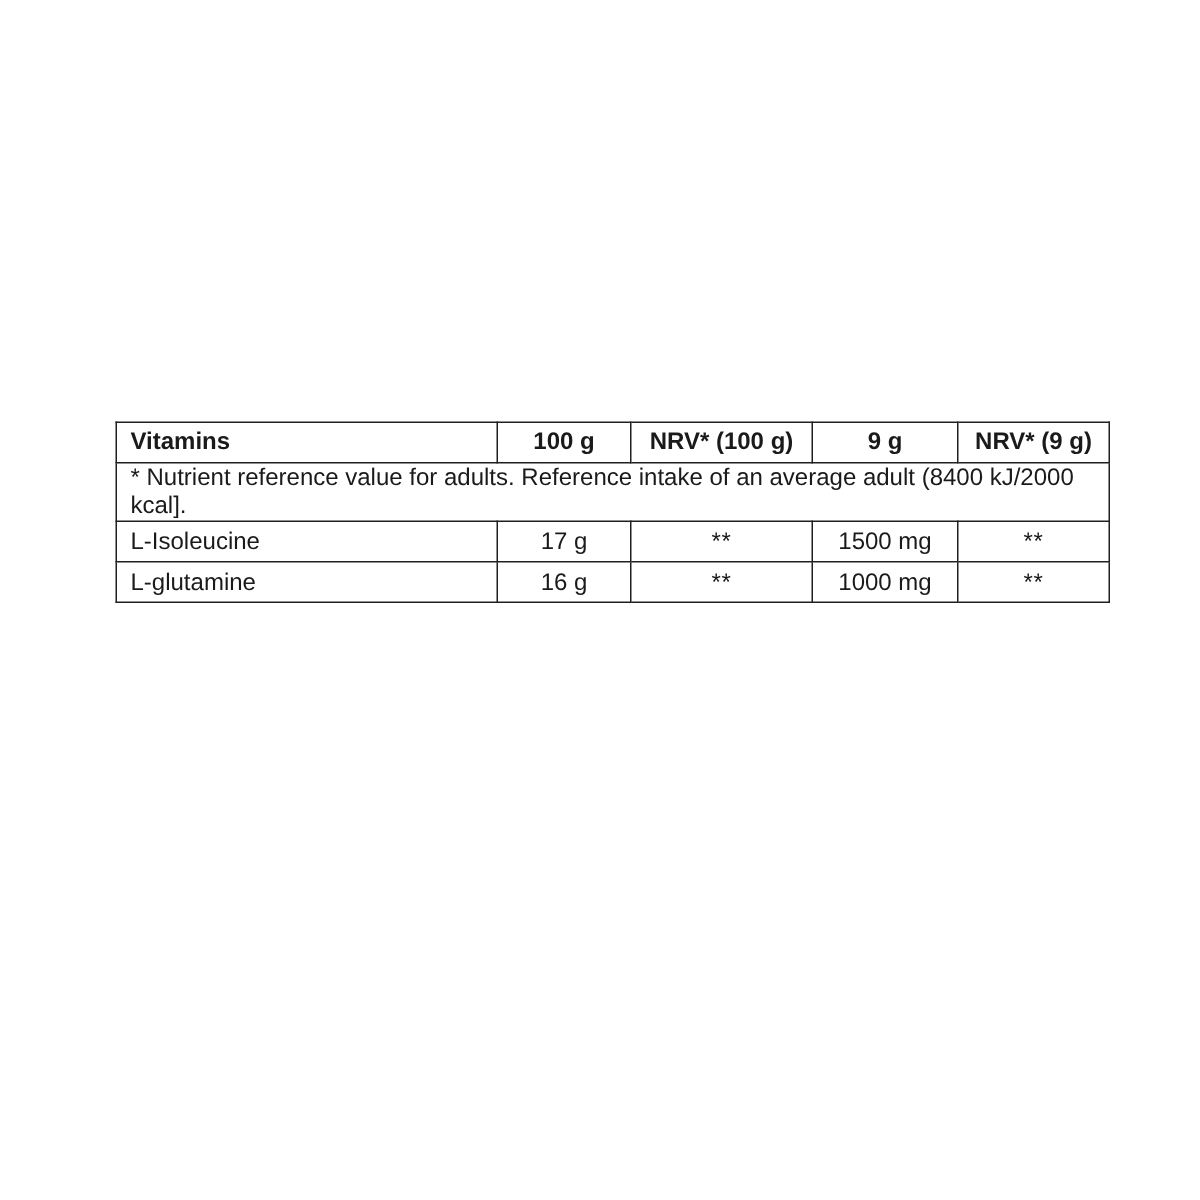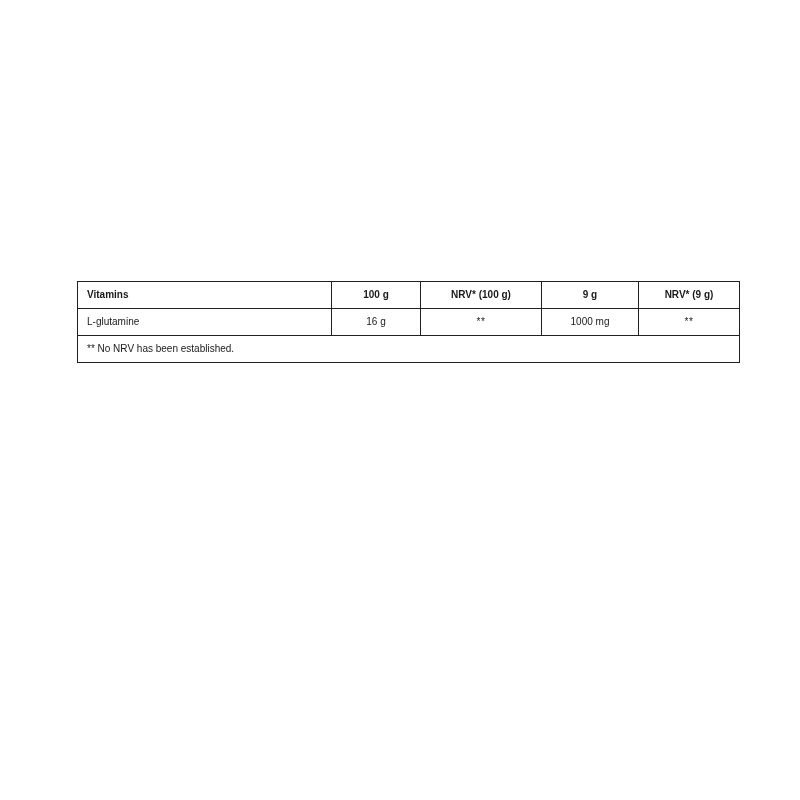--- a/index.html
+++ b/index.html
@@ -25,21 +25,21 @@
 
   table.nutri {
     border-collapse: collapse;
     width: 100%;
     table-layout: fixed;
   }
 
   table.nutri td {
     border: 1px solid #231f20;
     padding: 0;
-    font-size: 10px;
+    font-size: 16px;
     line-height: 1.2;
     height: 26px;
     vertical-align: middle;
   }
 
   .c-label {
     width: 244px;
     padding-left: 9px !important;
     text-align: left;
   }
@@ -83,31 +83,38 @@
     <tbody>
       <tr class="hdr-row">
         <td class="c-label">Vitamins</td>
         <td class="c-amt100">100 g</td>
         <td class="c-nrv100">NRV* (100 g)</td>
         <td class="c-amt9">9 g</td>
         <td class="c-nrv9">NRV* (9 g)</td>
       </tr>
 
 
+      <tr class="note-row">
+        <td colspan="5">* Nutrient reference value for adults. Reference intake of an average adult (8400 kJ/2000 kcal].</td>
+      </tr>
 
 
 
+      <tr>
+        <td class="c-label">L-Isoleucine</td>
+        <td class="c-amt100">17 g</td>
+        <td class="c-nrv100 stars">**</td>
+        <td class="c-amt9">1500 mg</td>
+        <td class="c-nrv9 stars">**</td>
+      </tr>
 
 
       <tr>
         <td class="c-label">L-glutamine</td>
         <td class="c-amt100">16 g</td>
         <td class="c-nrv100 stars">**</td>
         <td class="c-amt9">1000 mg</td>
         <td class="c-nrv9 stars">**</td>
       </tr>
 
-      <tr class="note-row">
-        <td colspan="5">** No NRV has been established.</td>
-      </tr>
     </tbody>
   </table>
 </div>
 
 </body></html>

